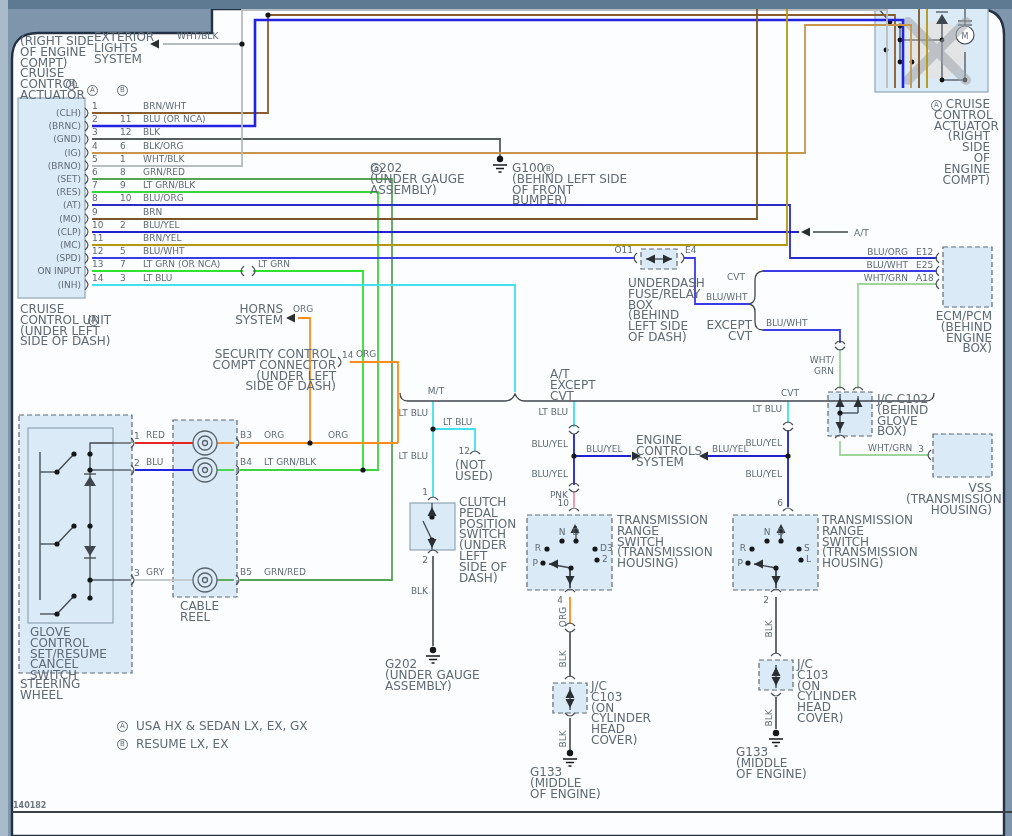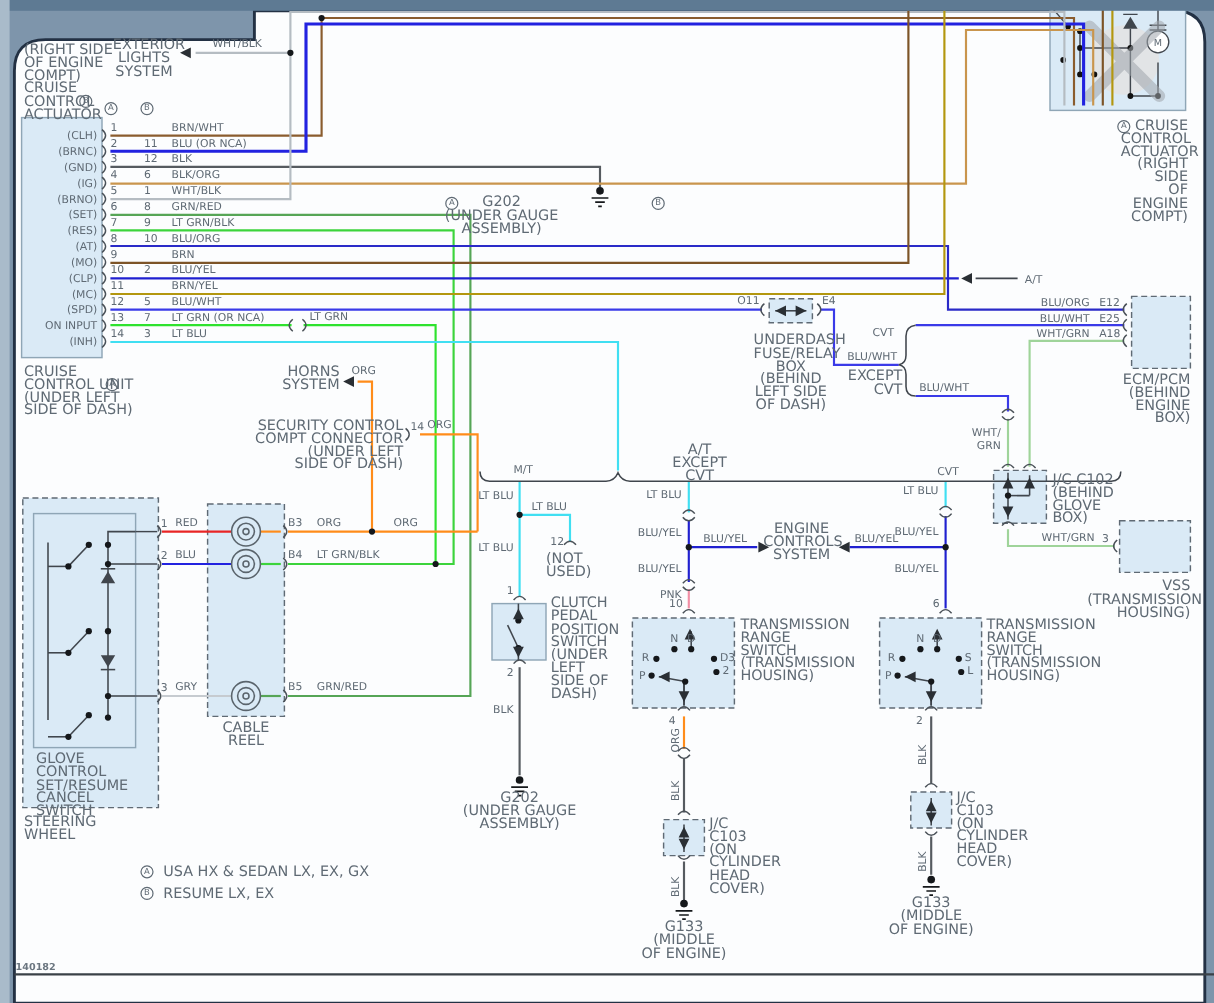--- a/index.html
+++ b/index.html
@@ -1,21 +1,21 @@
 <!DOCTYPE html>
 <html><head>
 <meta charset="utf-8">
 <style>
   html,body{margin:0;padding:0;background:#7e95ab;}
   #stage{position:relative;width:1012px;height:836px;overflow:hidden;
          font-family:"DejaVu Sans",sans-serif;}
   #wiresvg{position:absolute;left:0;top:0;}
   .lb{position:absolute;font-size:12px;line-height:10.8px;color:#5f6a74;
       white-space:pre-line;letter-spacing:0;}
-  .c{text-align:center;} .r{text-align:right;}
+  .c{} .r{text-align:right;}
   .badge{position:absolute;width:11px;height:11px;box-sizing:border-box;
          border:1px solid #5f6a74;border-radius:50%;color:#5f6a74;
          font-size:7px;line-height:9px;text-align:center;}
   .doc{position:absolute;font-size:8px;color:#6b7680;font-weight:bold;}
 </style>
 </head>
 <body>
 
 <div id="stage">
   <svg id="wiresvg" width="1012" height="836" viewBox="0 0 1012 836">
@@ -413,20 +413,23 @@
 CRUISE
 CONTROL
 ACTUATOR</div>
   <div class="lb" style="left:20px;top:304px;width:92px">CRUISE
 CONTROL UNIT
 (UNDER LEFT
 SIDE OF DASH)</div>
   <div class="lb c" style="left:370px;top:163px;width:96px">G202
 (UNDER GAUGE
 ASSEMBLY)</div>
+  <div class="lb" style="left:512px;top:163px;width:116px">G100
+(BEHIND LEFT SIDE
+OF FRONT BUMPER)</div>
   <div class="lb c" style="left:628px;top:278px;width:62px">UNDERDASH
 FUSE/RELAY
 BOX
 (BEHIND
 LEFT SIDE
 OF DASH)</div>
   <div class="lb r" style="left:928px;top:311px;width:64px">ECM/PCM
 (BEHIND
 ENGINE BOX)</div>
   <div class="lb" style="left:877px;top:394px;width:70px">J/C C102
@@ -488,21 +491,21 @@
   <div class="lb r" style="left:934px;top:99px;width:56px">CRUISE
 CONTROL
 ACTUATOR
 (RIGHT SIDE
 OF ENGINE
 COMPT)</div>
   <div class="lb" style="left:455px;top:460px;width:44px">(NOT
 USED)</div>
   <div class="lb c" style="left:550px;top:369px;width:66px">A/T
 EXCEPT CVT</div>
-  <div class="lb r" style="left:706px;top:308px;width:46px">EXCEPT
+  <div class="lb r" style="left:706px;top:320px;width:46px">EXCEPT
 CVT</div>
   <div class="lb" style="left:136px;top:721px;width:210px">USA HX &amp; SEDAN LX, EX, GX</div>
   <div class="lb" style="left:136px;top:739px;width:210px">RESUME LX, EX</div>
   <div class="doc" style="left:13px;top:801px">140182</div>
 
   <span class="badge" style="left:87px;top:85px">A</span>
   <span class="badge" style="left:117px;top:85px">B</span>
   <span class="badge" style="left:66px;top:79px">B</span>
   <span class="badge" style="left:88px;top:315px">A</span>
   <span class="badge" style="left:371px;top:164px">A</span>

